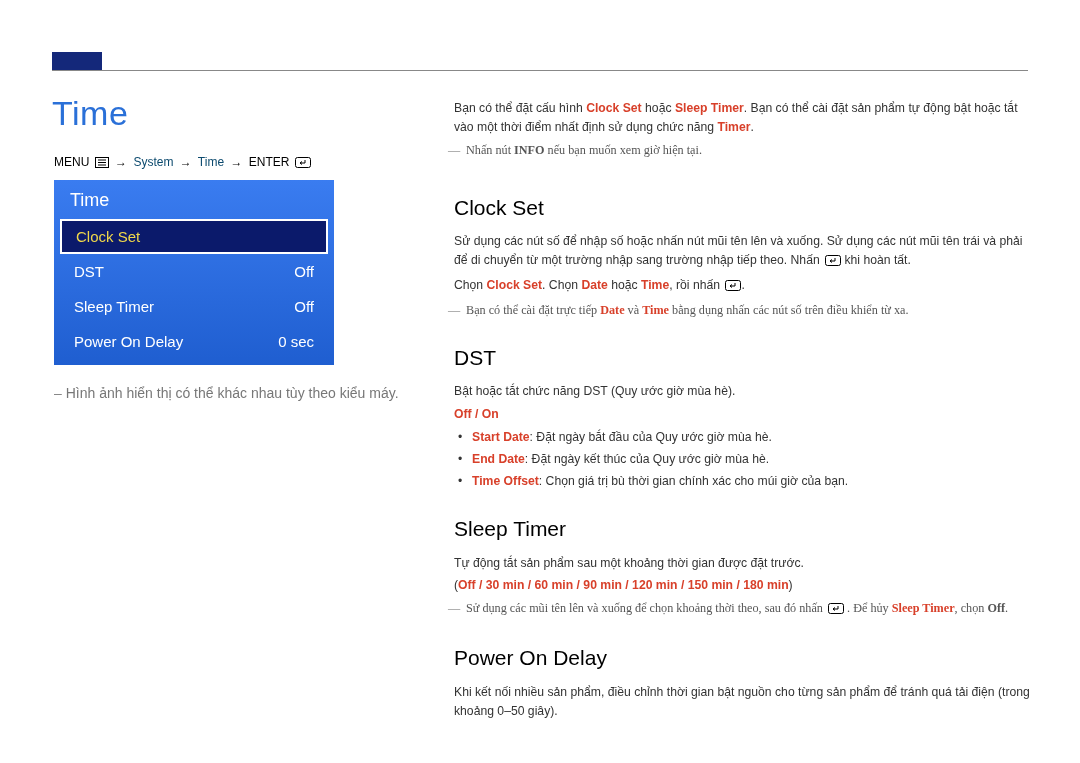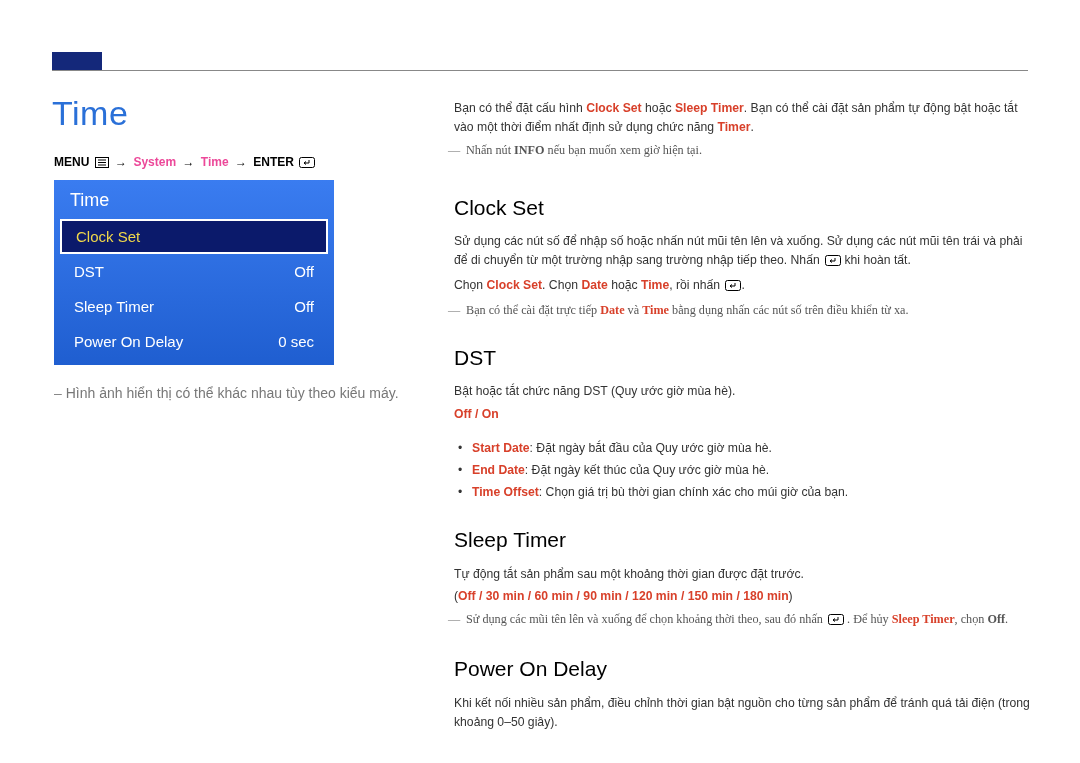--- a/index.html
+++ b/index.html
@@ -35,22 +35,22 @@
     font-weight: 400;
     color: #2a70d8;
     letter-spacing: 0.5px;
   }
   .breadcrumb {
     position: absolute;
     left: 54px;
     top: 155px;
     font-size: 12px;
   }
-  .breadcrumb .lbl-bold { font-weight: bold; }
-  .breadcrumb .red { color: #ec4899; font-weight: bold; }
+  .breadcrumb .lbl-bold { font-weight: normal; }
+  .breadcrumb .red { color: #0c4a6e; font-weight: normal; }
   .breadcrumb .arrow { font-weight: normal; padding: 0 3px; }
   .icon-box {
     display: inline-block;
     vertical-align: -2px;
     margin-left: 2px;
   }
   .menu-panel {
     position: absolute;
     left: 54px;
     top: 180px;
@@ -115,21 +115,21 @@
   .indent-note::before {
     content: "―";
     position: absolute;
     left: -6px;
     top: 0;
     color: #888;
   }
   ul.bullets {
     list-style: none;
     padding-left: 18px;
-    margin-top: 15px;
+    margin-top: 4px;
   }
   ul.bullets li {
     position: relative;
     margin-bottom: 3px;
   }
   ul.bullets li::before {
     content: "•";
     position: absolute;
     left: -14px;
     top: 0;

